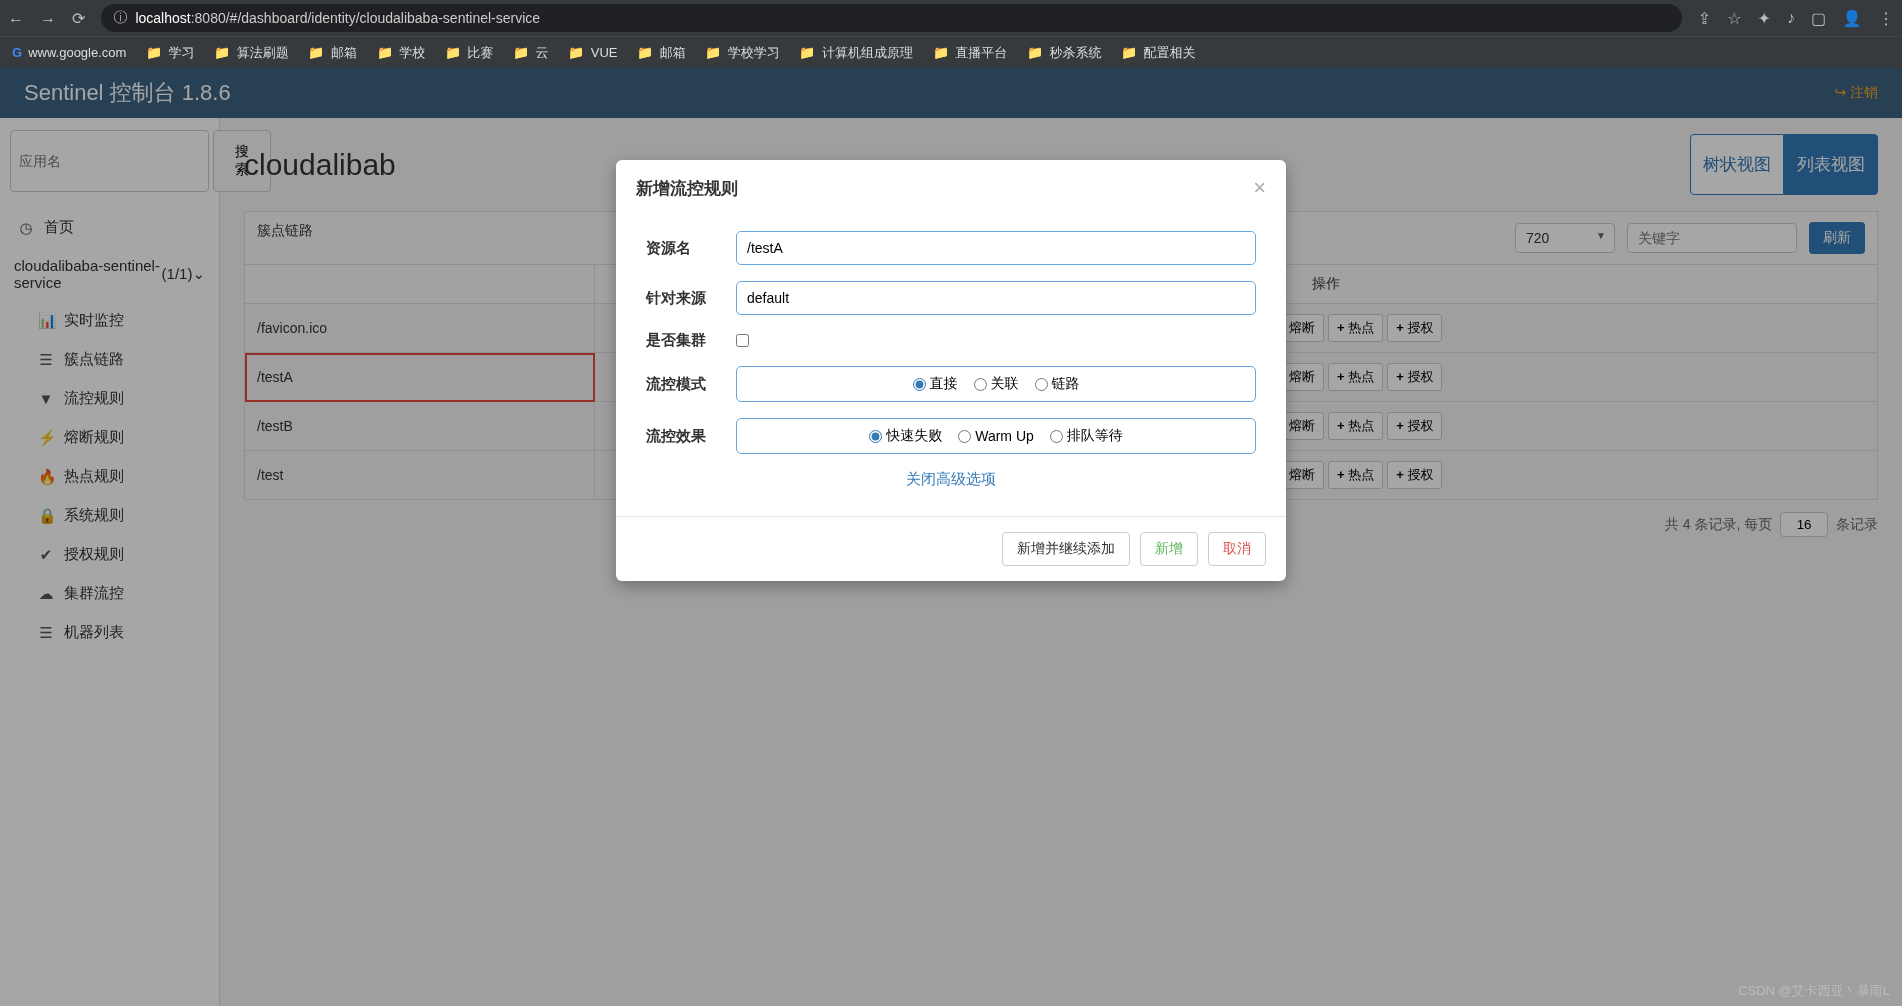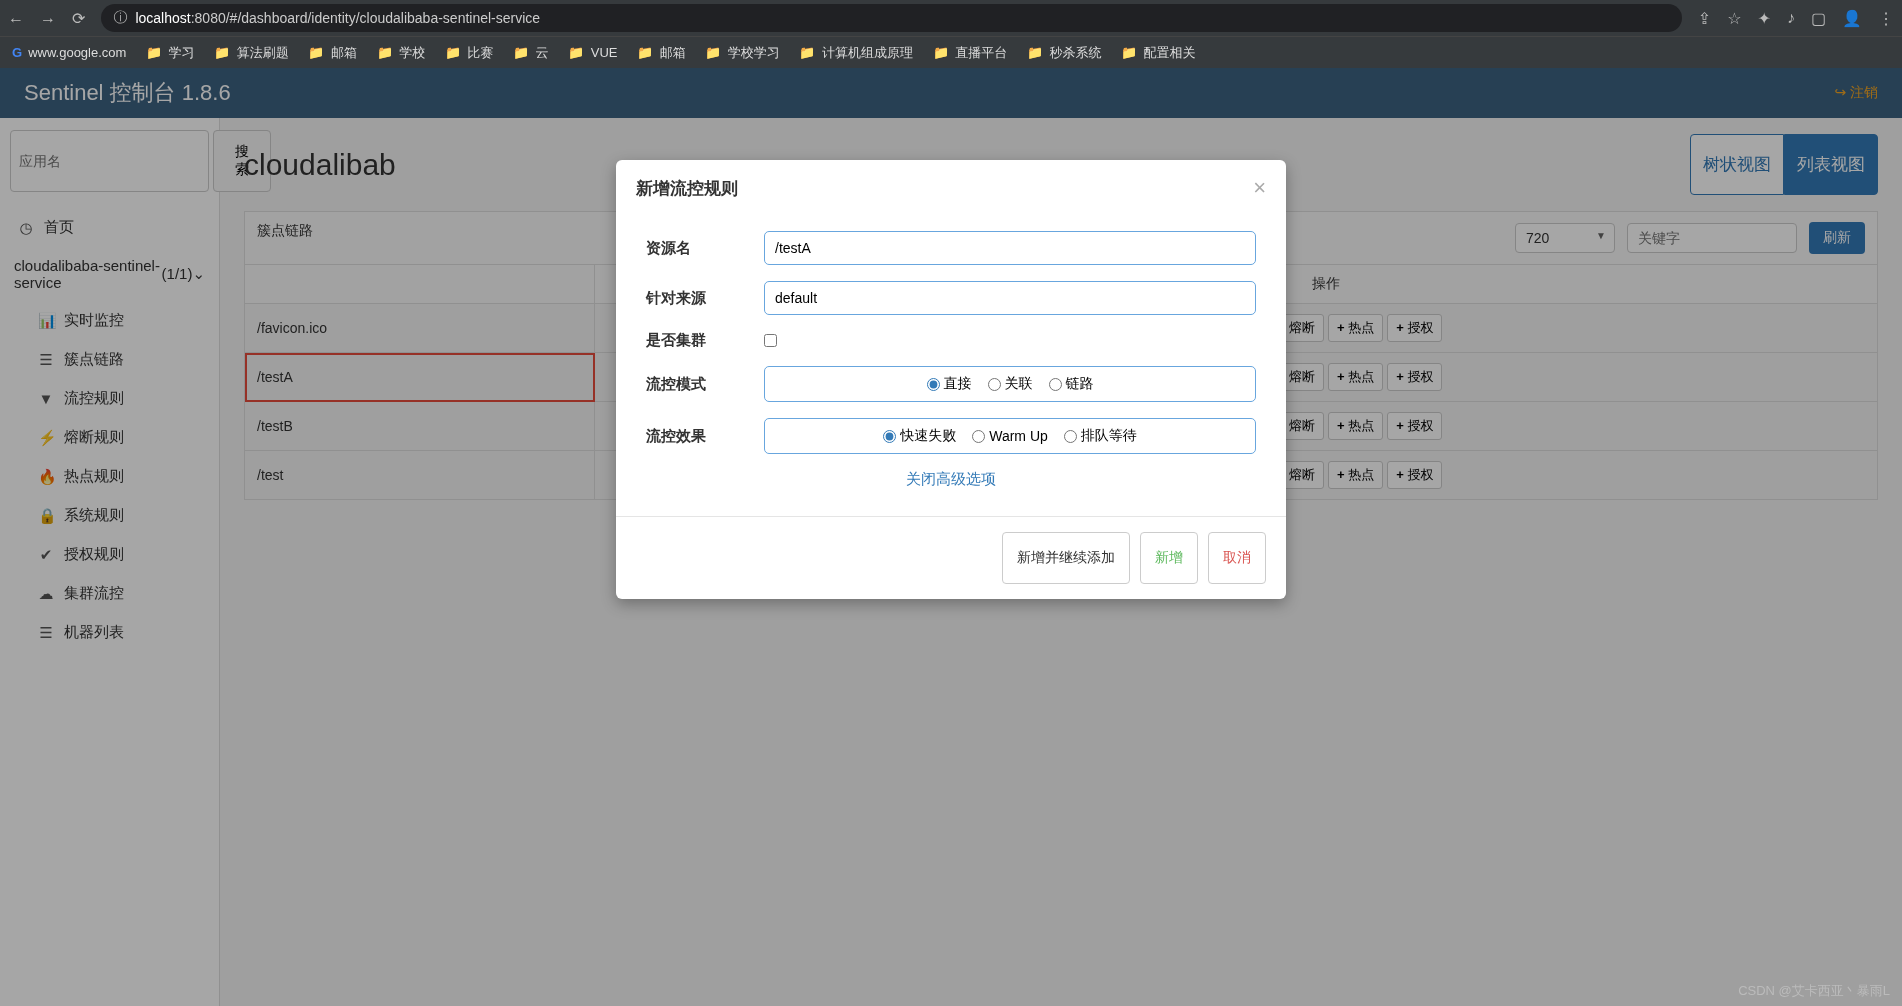--- a/index.html
+++ b/index.html
@@ -67,32 +67,32 @@
     .pagination-row { text-align: right; padding: 12px 0; font-size: 14px; color: #666; }
     .pagination-row input { border: 1px solid #ccc; border-radius: 4px; padding: 4px 8px; width: 48px; text-align: center; margin: 0 4px; }
     
     
     .modal-backdrop { position: absolute; top: 68px; left: 0; right: 0; bottom: 0; background: rgba(0,0,0,0.35); z-index: 10; }
     .modal { position: absolute; top: 160px; left: 50%; transform: translateX(-50%); width: 670px; background: #fff; border-radius: 6px; z-index: 11; box-shadow: 0 5px 15px rgba(0,0,0,0.3); }
     .modal-header { display: flex; justify-content: space-between; align-items: center; padding: 15px 20px; }
     .modal-header .title { font-size: 17px; font-weight: bold; color: #333; }
     .modal-header .close { color: #aaa; font-size: 22px; cursor: pointer; }
     .modal-body { padding: 15px 30px; }
-    .form-row { display: flex; align-items: center; margin-bottom: 16px; gap: 28px; }
+    .form-row { display: flex; align-items: center; margin-bottom: 16px; gap: 0; }
     .form-label { width: 90px; font-size: 15px; font-weight: bold; color: #333; text-align: left; }
     .form-input { flex: 1; border: 1px solid #68a6de; border-radius: 5px; padding: 8px 10px; font-size: 14px; }
     .radio-group { flex: 1; display: flex; align-items: center; gap: 16px; border: 1px solid #68a6de; border-radius: 5px; padding: 8px 12px; }
     .radio-group.center { justify-content: center; }
     .radio-opt { display: flex; align-items: center; gap: 4px; font-size: 14px; }
     .radio-opt input { accent-color: #337ab7; }
     .num-input { width: 130px; border: 1px solid #68a6de; border-radius: 5px; padding: 6px 10px; font-size: 14px; }
     .inline-label { font-size: 15px; font-weight: bold; color: #333; margin: 0 12px; }
     .advanced-toggle { text-align: center; color: #337ab7; font-size: 15px; cursor: pointer; margin: 12px 0; }
     .modal-footer { border-top: 1px solid #e5e5e5; padding: 15px 20px; display: flex; justify-content: flex-end; gap: 10px; }
-    .modal-footer button { border: 1px solid #ccc; background: #fff; border-radius: 4px; padding: 16px 14px; font-size: 14px; cursor: pointer; }
+    .modal-footer button { border: 1px solid #ccc; background: #fff; border-radius: 4px; padding: 7px 14px; font-size: 14px; cursor: pointer; }
     .btn-add-continue { color: #333; }
     .btn-add { color: #5cb85c; border-color: #5cb85c; }
     .btn-cancel { color: #d9534f; border-color: #d9534f; }
     
     .watermark { position: absolute; bottom: 6px; right: 12px; color: #bbb; font-size: 13px; z-index: 20; }
   </style>
 </head>
 <body>
 
 <div class="browser-chrome">
@@ -290,20 +290,25 @@
           </tr>
           <tr>
             <td><span class="resource-col">/test</span></td>
             <td class="center"></td>
             <td class="center">0</td>
             <td class="center"><button class="action-btn"><span class="plus">+</span> 流控</button><button class="action-btn"><span class="plus">+</span> 熔断</button><button class="action-btn"><span class="plus">+</span> 热点</button><button class="action-btn"><span class="plus">+</span> 授权</button></td>
           </tr>
         </tbody>
     </table>
 
+    <div class="pagination-row">
+      <span>共 4 条记录, 每页</span>
+      <input type="text" value="16" style="">
+      <span>条记录</span>
+    </div>
   </div>
 </div>
 
 <div class="modal-backdrop"></div>
 <div class="modal">
   <div class="modal-header">
     <div class="title">新增流控规则</div>
     <div class="close">×</div>
   </div>
   <div class="modal-body">

